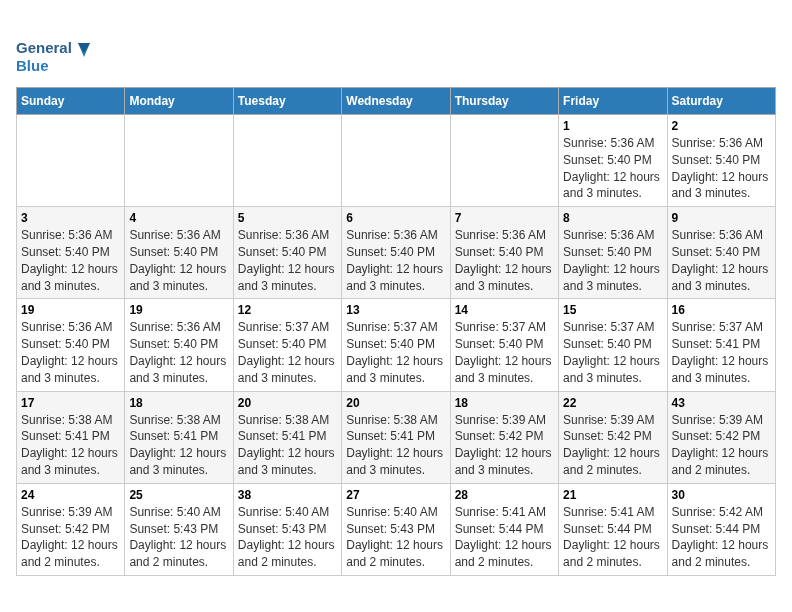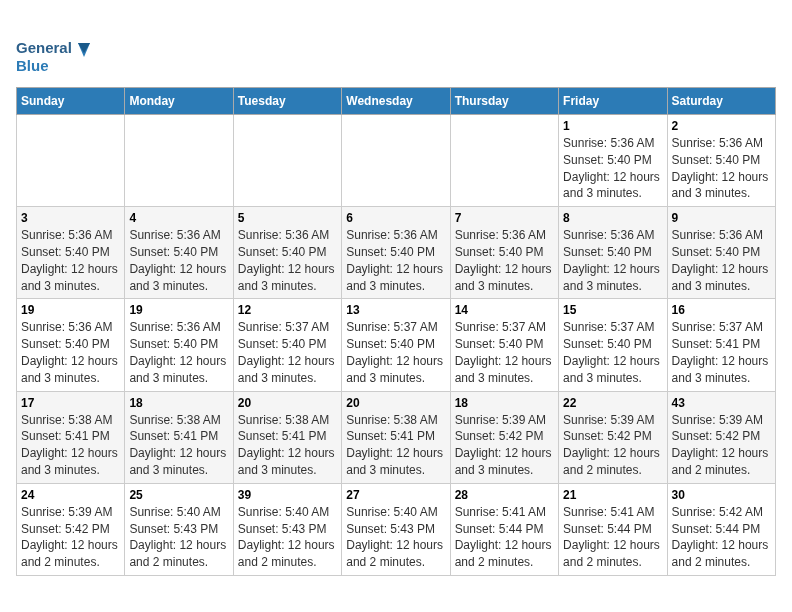--- a/index.html
+++ b/index.html
@@ -287,21 +287,21 @@
 and 2 minutes.</div>
         </td>
         <td>
           <div class="day-number">25</div>
           <div class="day-info" style="white-space: pre-line;">Sunrise: 5:40 AM
 Sunset: 5:43 PM
 Daylight: 12 hours
 and 2 minutes.</div>
         </td>
         <td>
-          <div class="day-number">39</div>
+          <div class="day-number">38</div>
           <div class="day-info" style="white-space: pre-line;">Sunrise: 5:40 AM
 Sunset: 5:43 PM
 Daylight: 12 hours
 and 2 minutes.</div>
         </td>
         <td>
           <div class="day-number">27</div>
           <div class="day-info" style="white-space: pre-line;">Sunrise: 5:40 AM
 Sunset: 5:43 PM
 Daylight: 12 hours

